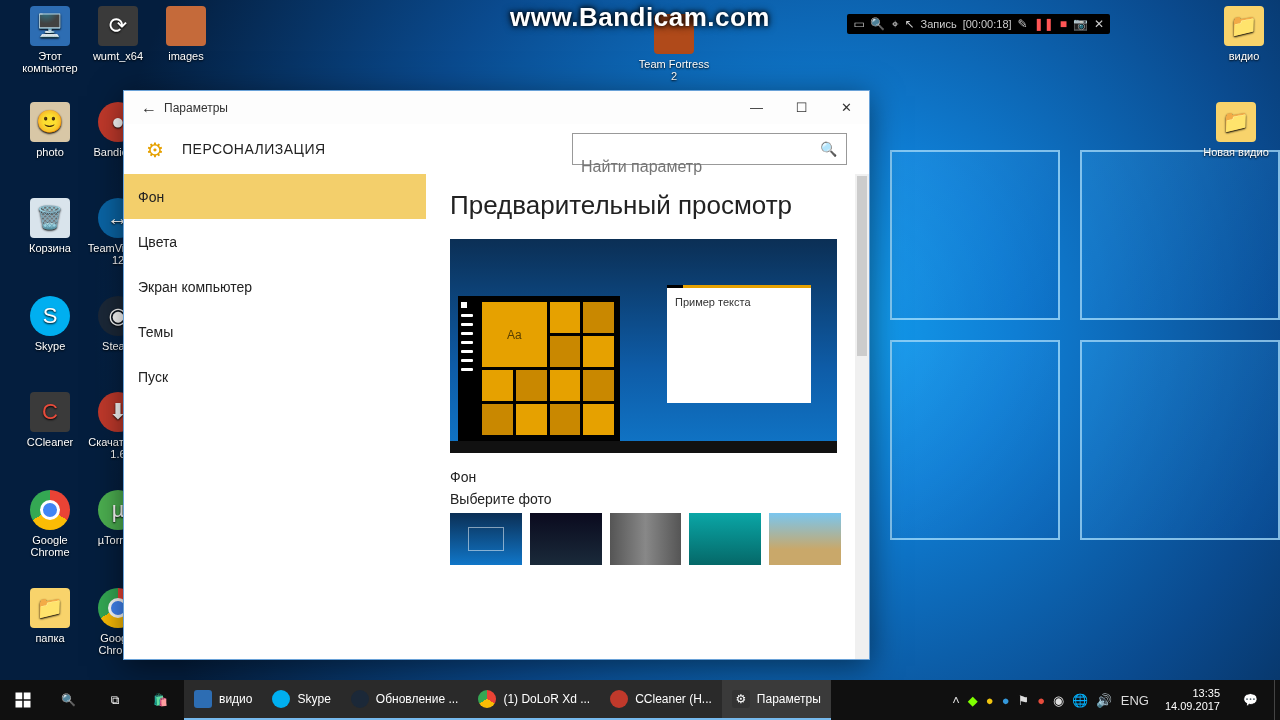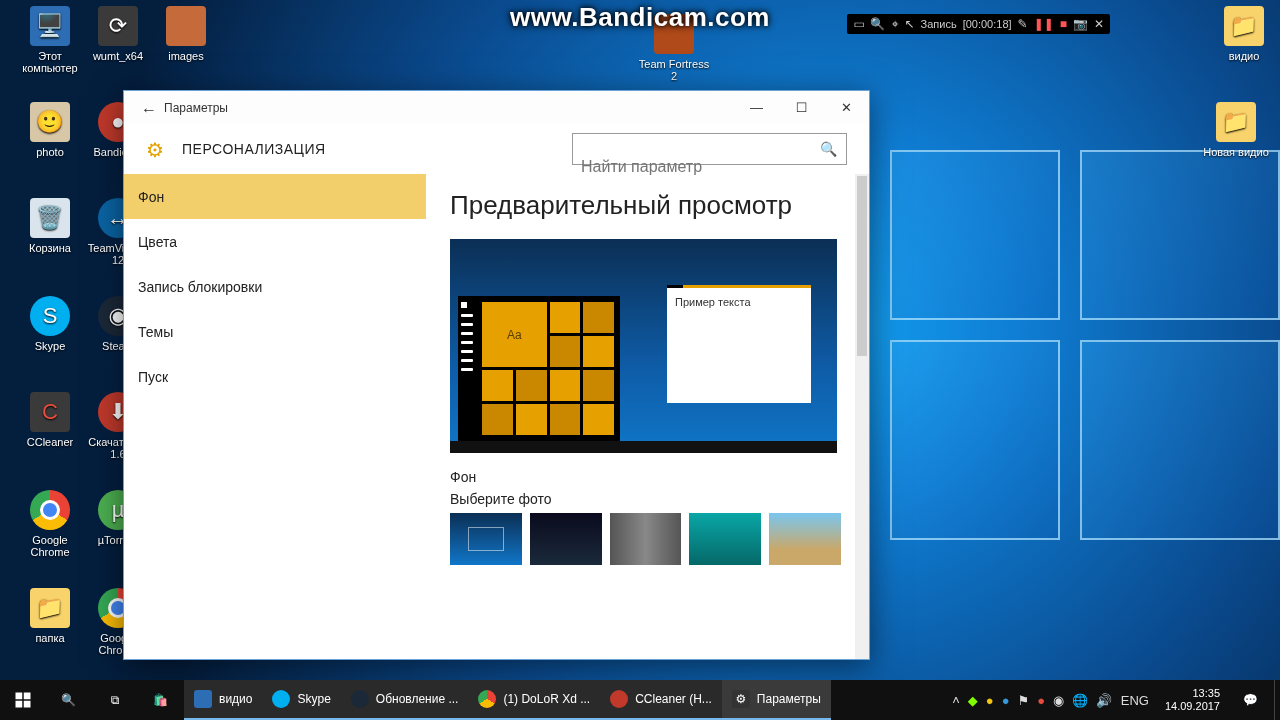--- a/index.html
+++ b/index.html
@@ -301,21 +301,21 @@
     <div class="searchbox">
       <input placeholder="Найти параметр" style="">
       <span class="sicon">🔍</span>
     </div>
   </div>
 
   <div class="body">
     <div class="sidebar">
       <div class="item active">Фон</div>
       <div class="item">Цвета</div>
-      <div class="item">Запись блокировки</div>
+      <div class="item">Экран компьютер</div>
       <div class="item">Темы</div>
       <div class="item">Пуск</div>
     </div>
 
     <div class="content">
       <h1>Предварительный просмотр</h1>
 
       <div class="preview">
         <div class="startpane">
           <div class="navcol">

